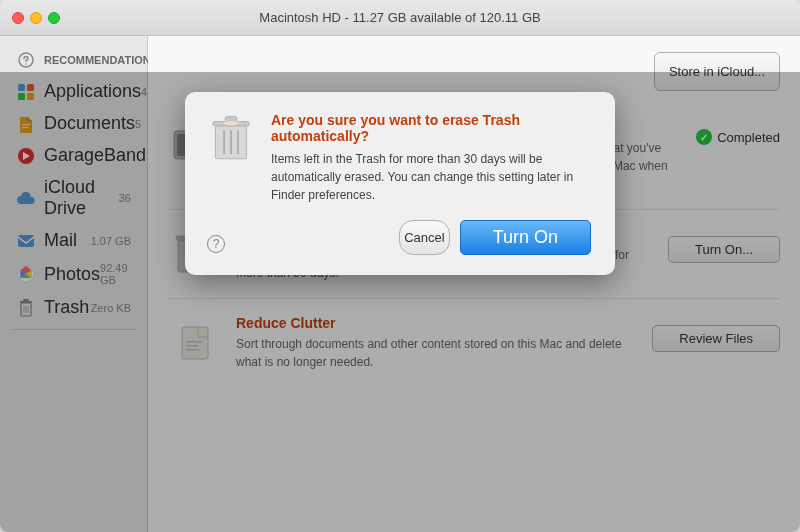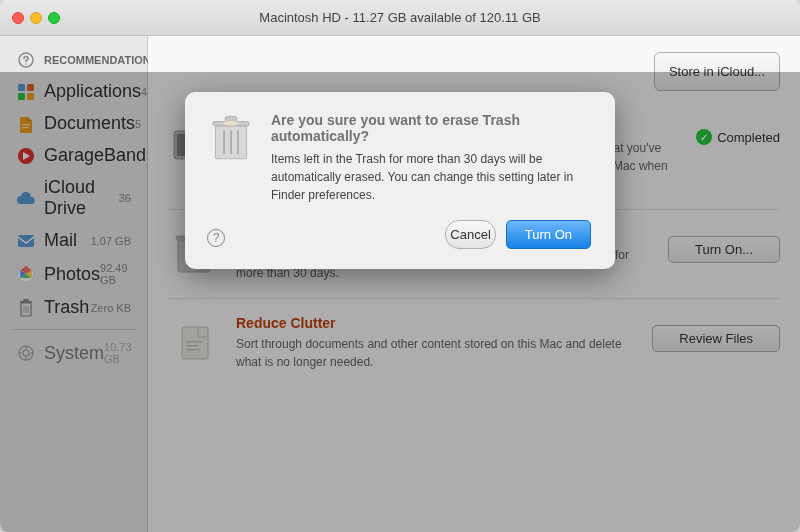--- a/index.html
+++ b/index.html
@@ -235,21 +235,21 @@
     .modal-trash-icon {
       width: 52px;
       height: 52px;
       margin-right: 14px;
       flex-shrink: 0;
     }
     .modal-title-area { flex: 1; }
     .modal-title {
       font-size: 14px;
       font-weight: 700;
-      color: #737373;
+      color: #c2410c;
       margin-bottom: 6px;
     }
     .modal-body-text {
       font-size: 12px;
       color: #444;
       line-height: 1.5;
     }
     .modal-help {
       position: absolute;
       bottom: 22px;
@@ -275,25 +275,25 @@
       padding: 6px 4px;
       background: linear-gradient(to bottom, #f9f9f9, #e4e4e4);
       border: 1px solid #b0b0b0;
       border-radius: 14px;
       font-size: 13px;
       color: #333;
       cursor: pointer;
       margin-left: 28px;
     }
     .btn-turn-on {
-      padding: 6px 18px;
+      padding: 6px 32px;
       background: linear-gradient(to bottom, #6ab8f7, #1980e6);
       border: 1px solid #1570c8;
       border-radius: 5px;
-      font-size: 13px;
+      font-size: 18px;
       color: white;
       cursor: pointer;
       font-weight: 500;
     }
   </style>
 </head>
 <body>
 
 <div class="window">
 
@@ -402,31 +402,20 @@
             <rect x="1" y="2" width="12" height="2" rx="1" fill="#888"></rect>
             <rect x="4" y="0" width="6" height="2" rx="1" fill="#888"></rect>
           </svg>
         </div>
         <span class="sidebar-label">Trash</span>
         <span class="sidebar-size">Zero KB</span>
       </div>
 
       <div class="sidebar-divider"></div>
 
-      <div class="sidebar-item" style="opacity:0.6;">
-        <div class="sidebar-icon">
-          <svg width="18" height="18" viewBox="0 0 18 18">
-            <circle cx="9" cy="9" r="7" fill="none" stroke="#888" stroke-width="1.5"></circle>
-            <circle cx="9" cy="9" r="3" fill="none" stroke="#888" stroke-width="1.5"></circle>
-            <path d="M9 2v2M9 14v2M2 9h2M14 9h2" stroke="#888" stroke-width="1.5" stroke-linecap="round"></path>
-          </svg>
-        </div>
-        <span class="sidebar-label">System</span>
-        <span class="sidebar-size">10.73 GB</span>
-      </div>
     </div>
 
     <div class="content-area">
 
       <div class="icloud-row">
         <button class="icloud-btn">Store in iCloud...</button>
       </div>
 
       <div class="storage-item">
         <div class="storage-icon-wrap">

